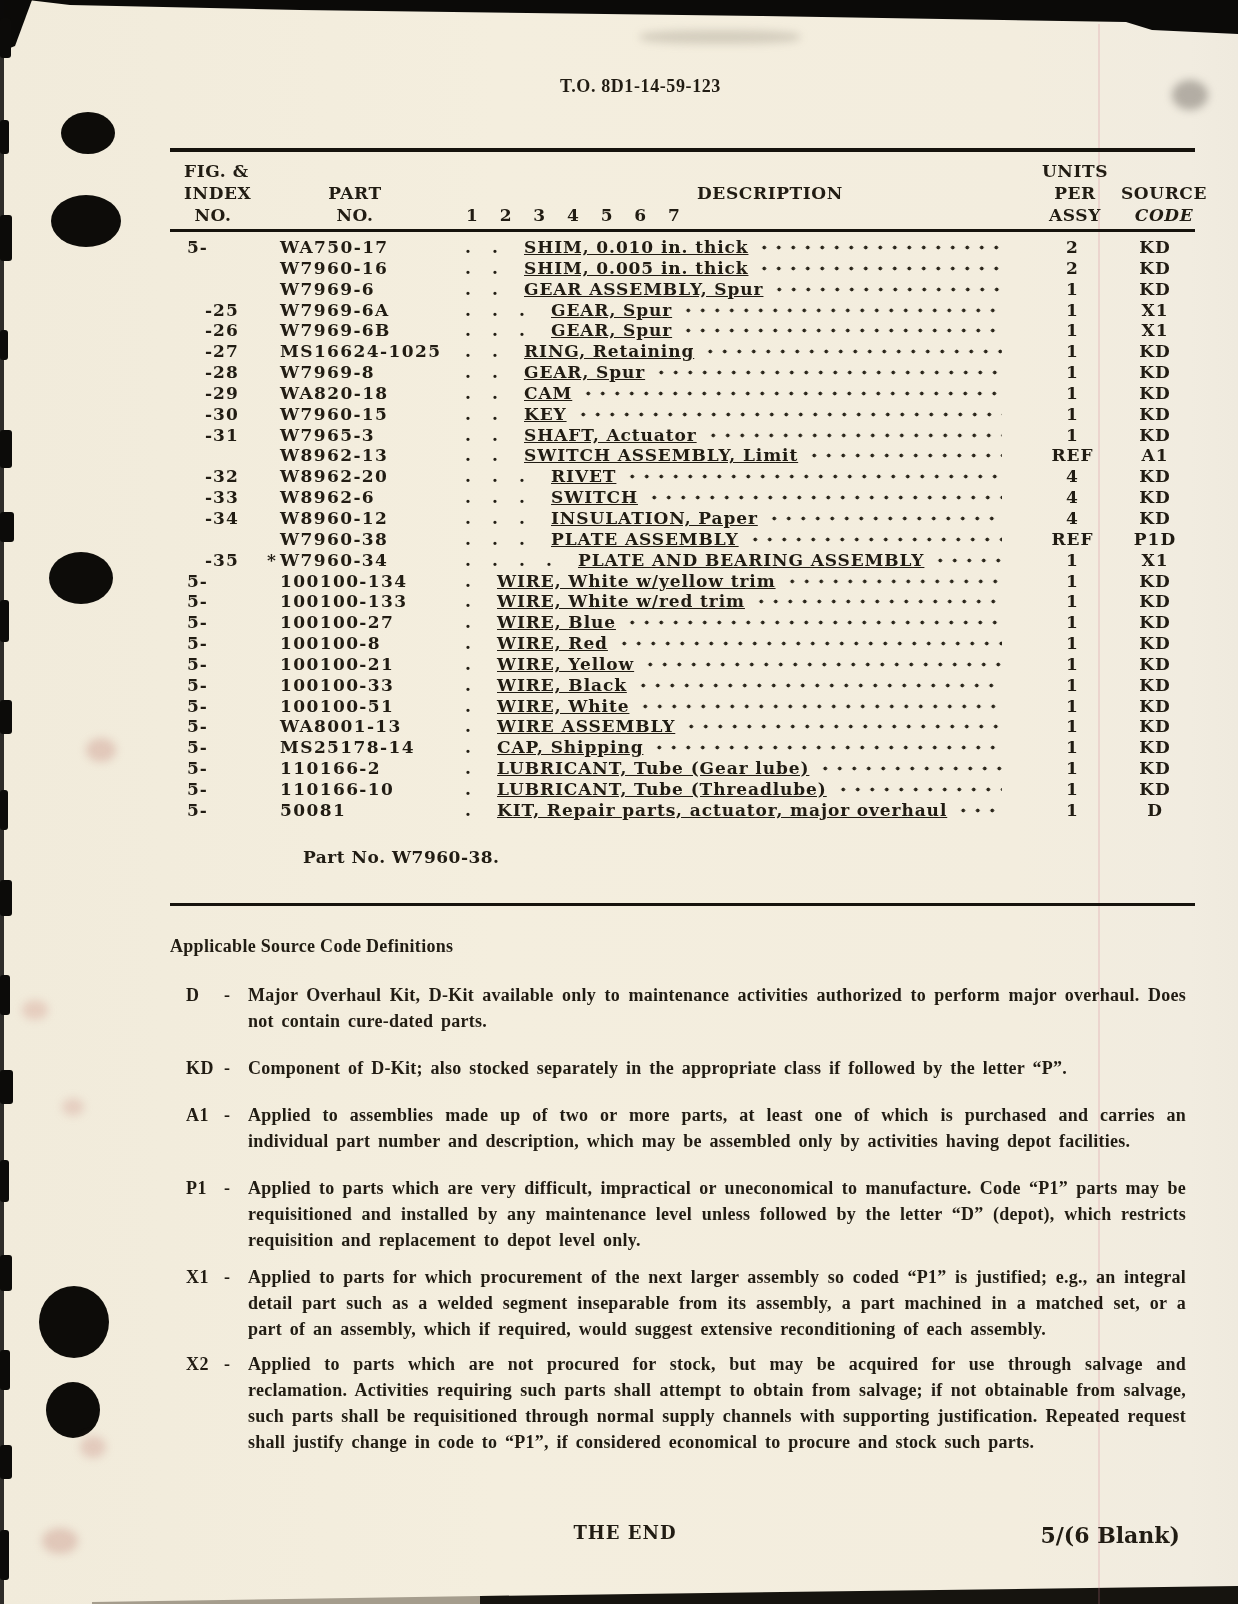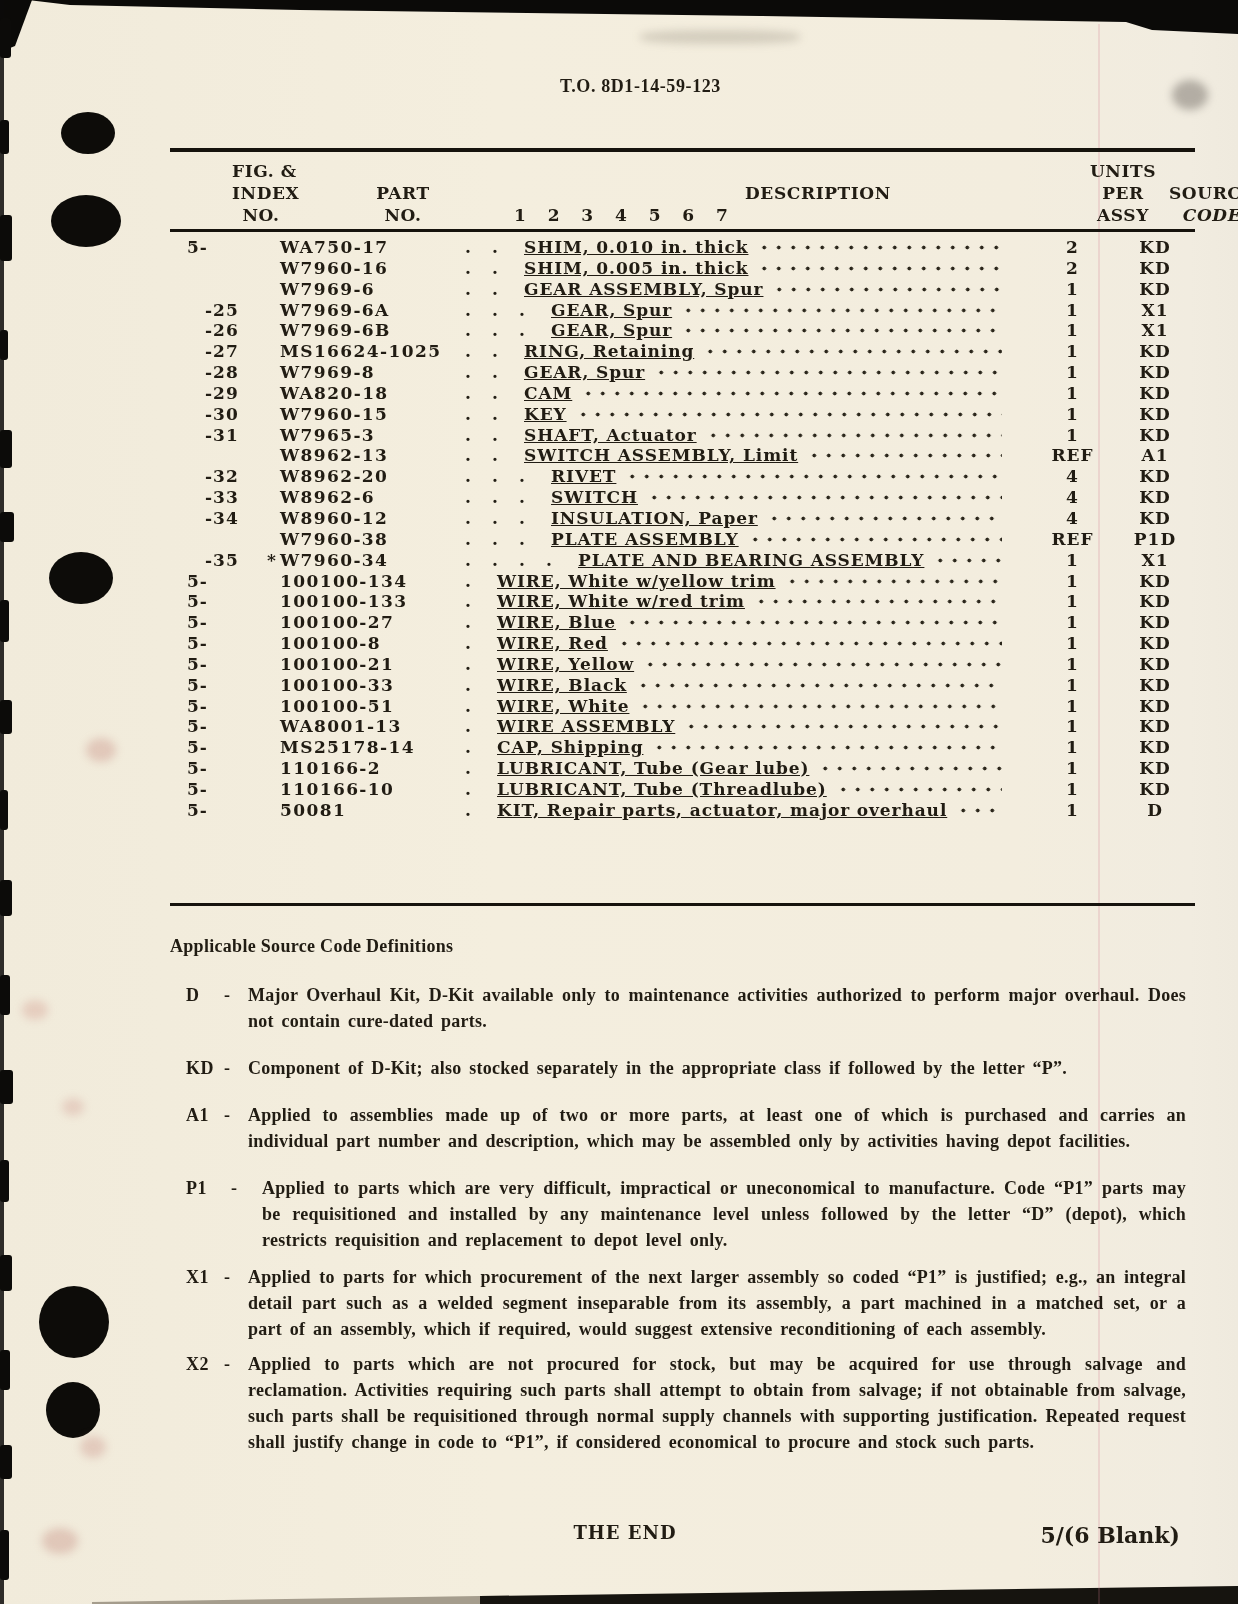--- a/index.html
+++ b/index.html
@@ -19,21 +19,21 @@
   .footer-the-end{position:absolute;top:1522px;left:545px;width:160px;text-align:center;
     font-size:18px;font-weight:700;letter-spacing:1px;}
   .footer-page{position:absolute;top:1522px;left:1020px;width:160px;text-align:right;
     font-size:22px;font-weight:600;}
   
   #table{position:absolute;left:170px;top:148px;width:1025px;}
   .rule{position:absolute;left:0;width:100%;background:#16130d;}
   .rule-top{top:0;height:4px;}
   .rule-mid{top:81px;height:3px;}
   .rule-bottom{top:755px;height:3px;}
-  .th{position:absolute;font-weight:700;font-size:17px;line-height:22px;letter-spacing:.6px;white-space:pre;margin-left:48px;}
+  .th{position:absolute;font-weight:700;font-size:17px;line-height:22px;letter-spacing:.6px;white-space:pre;}
   .th-c{text-align:center;}
   #rows{position:absolute;top:89px;left:0;width:100%;}
   .prow{display:flex;height:20.85px;line-height:20.85px;font-size:17px;font-weight:700;align-items:flex-end;}
   .c-fig{width:110px;padding-left:17px;box-sizing:border-box;letter-spacing:1px;flex:none;}
   .c-fig.neg{padding-left:35px;}
   .c-part{width:185px;flex:none;position:relative;letter-spacing:1.4px;}
   .c-star{position:absolute;left:-13px;top:0;}
   .c-desc{flex:1;display:flex;min-width:0;align-items:flex-end;}
   .islot{width:27px;flex:none;letter-spacing:0;}
   .dtext{white-space:nowrap;letter-spacing:.9px;margin-left:5px;text-decoration:underline;}
@@ -44,21 +44,21 @@
   .c-code{width:80px;flex:none;text-align:center;letter-spacing:1px;}
   .footnote{position:absolute;top:698px;left:108px;font-size:17px;font-weight:700;
     line-height:23px;letter-spacing:.5px;}
   .footnote .fn2{padding-left:25px;}
   
   .defs-title{position:absolute;top:936px;left:170px;width:1025px;text-align:left;
     font-size:18px;font-weight:600;letter-spacing:.3px;font-family:"Liberation Serif",serif;}
   #defs{position:absolute;top:982px;left:186px;width:1000px;
     font-family:"Liberation Serif",serif;font-size:18px;font-weight:600;line-height:26px;}
   .def-item{display:flex;margin-bottom:21px;}
-  .def-item:nth-child(4){margin-bottom:11px;gap:7px;}
+  .def-item:nth-child(4){margin-bottom:11px;}
   .def-item:nth-child(5){margin-bottom:9px;}
   .def-code{width:38px;flex:none;letter-spacing:.5px;}
   .def-dash{width:24px;flex:none;}
   .def-text{margin:0;flex:1;text-align:justify;letter-spacing:.25px;word-spacing:3px;}
 </style>
 </head>
 <body>
 
 <div id="page">
 
@@ -461,20 +461,21 @@
             <span class="islot">.</span>
             <span class="dtext">KIT, Repair parts, actuator, major overhaul</span>
             <span class="leader"></span>
           </span>
           <span class="c-units">1</span>
           <span class="c-code">D</span>
         </div>
       </div>
 
     <div class="footnote">
+      <div class="fn2">Part No. W7960-38.</div>
     </div>
   </div>
 
   <div class="defs-title">Applicable Source Code Definitions</div>
   <div id="defs">
       <div class="def-item">
         <span class="def-code">D</span>
         <span class="def-dash">-</span>
         <p class="def-text">Major Overhaul Kit, D-Kit available only to maintenance activities authorized to perform major overhaul.  Does not contain cure-dated parts.</p>
       </div>

